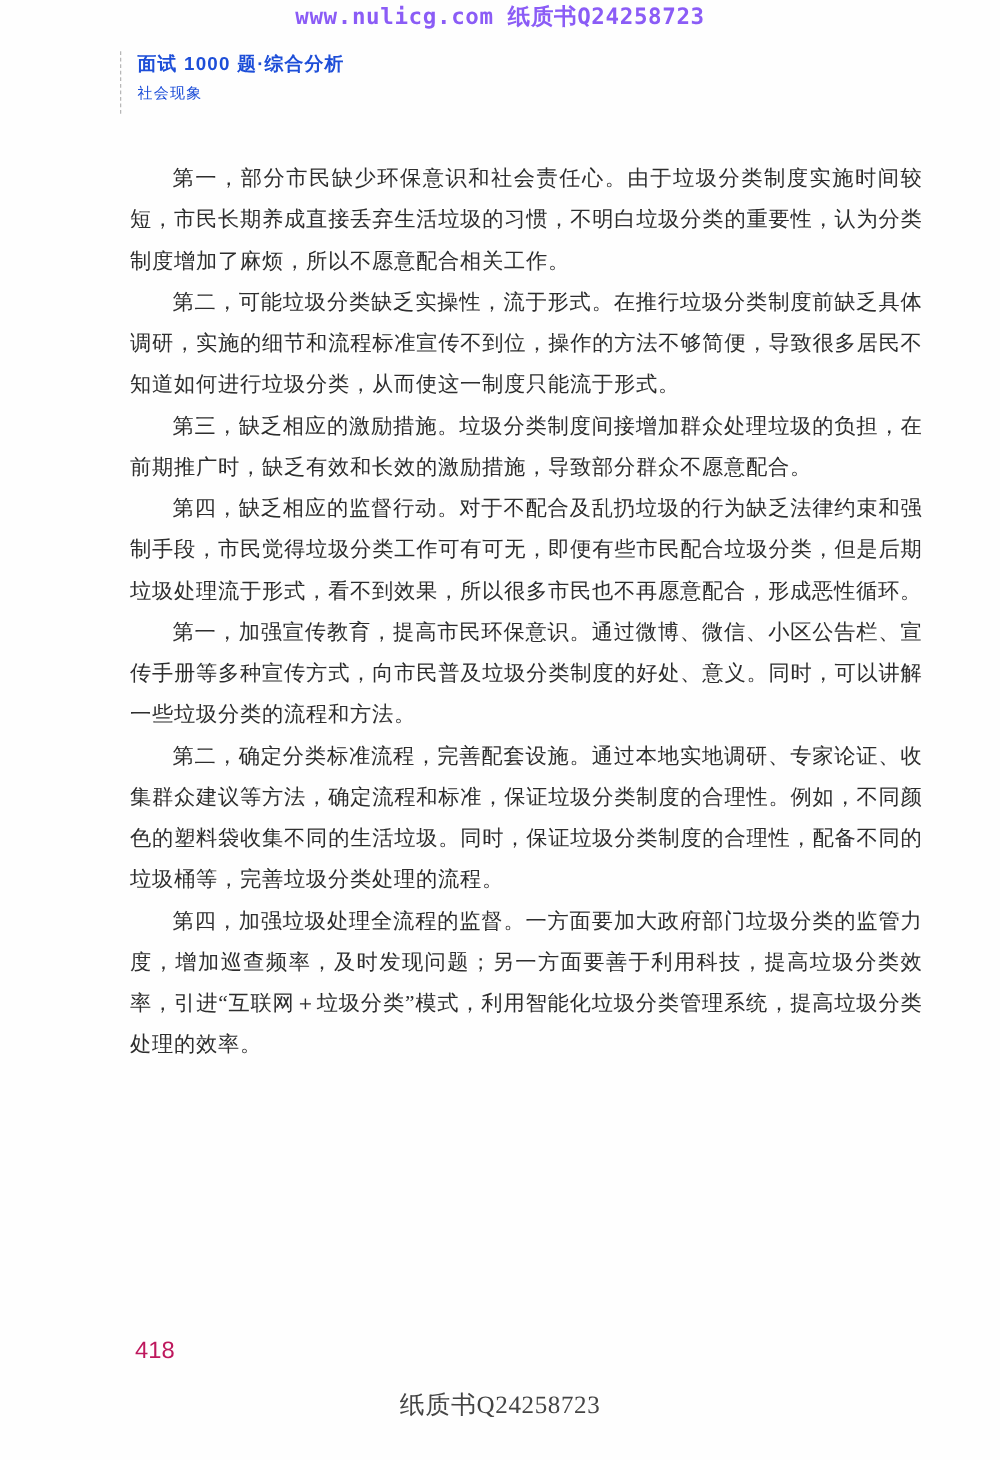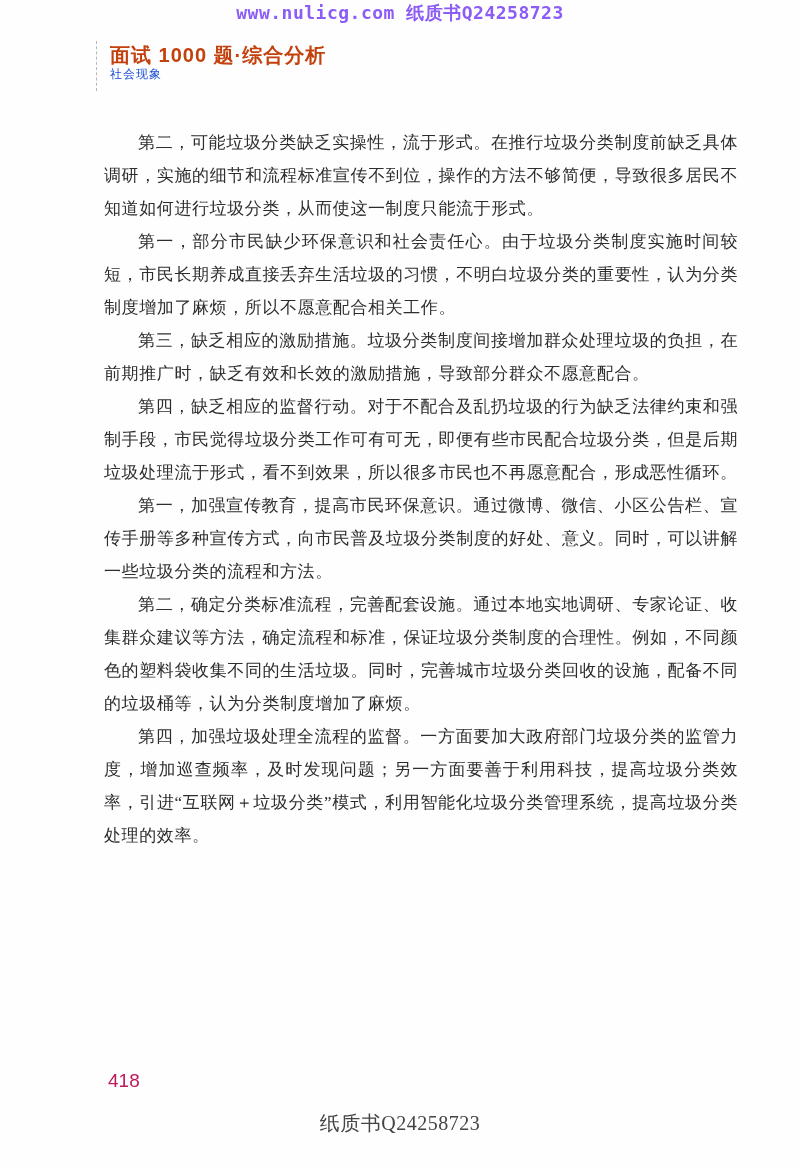--- a/index.html
+++ b/index.html
@@ -36,24 +36,24 @@
     height: 50px;
     width: 0;
     border-left: 1px dashed #9a9a9a;
     opacity: 0.7;
   }
   .book-title {
     position: absolute;
     left: 110px;
     top: 42px;
     font-family: "Liberation Sans", "DejaVu Sans", sans-serif;
-    font-size: 20px;
+    font-size: 15px;
     font-weight: bold;
     letter-spacing: 1px;
-    color: #c2410c;
+    color: #1d4ed8;
   }
   .section-label {
     position: absolute;
     left: 110px;
     top: 66px;
     font-family: "Liberation Sans", "DejaVu Sans", sans-serif;
     font-size: 12px;
     letter-spacing: 1px;
     color: #1d4ed8;
   }
@@ -98,26 +98,26 @@
 
   <div class="top-watermark">www.nulicg.com 纸质书Q24258723</div>
 
   <div class="header-rule"></div>
 
   <div class="book-title">面试 1000 题·综合分析</div>
 
   <div class="section-label">社会现象</div>
 
   <div class="body-text">
+    <p>第一，部分市民缺少环保意识和社会责任心。由于垃圾分类制度实施时间较短，市民长期养成直接丢弃生活垃圾的习惯，不明白垃圾分类的重要性，认为分类制度增加了麻烦，所以不愿意配合相关工作。</p>
     <p>第二，可能垃圾分类缺乏实操性，流于形式。在推行垃圾分类制度前缺乏具体调研，实施的细节和流程标准宣传不到位，操作的方法不够简便，导致很多居民不知道如何进行垃圾分类，从而使这一制度只能流于形式。</p>
-    <p>第一，部分市民缺少环保意识和社会责任心。由于垃圾分类制度实施时间较短，市民长期养成直接丢弃生活垃圾的习惯，不明白垃圾分类的重要性，认为分类制度增加了麻烦，所以不愿意配合相关工作。</p>
     <p>第三，缺乏相应的激励措施。垃圾分类制度间接增加群众处理垃圾的负担，在前期推广时，缺乏有效和长效的激励措施，导致部分群众不愿意配合。</p>
     <p>第四，缺乏相应的监督行动。对于不配合及乱扔垃圾的行为缺乏法律约束和强制手段，市民觉得垃圾分类工作可有可无，即便有些市民配合垃圾分类，但是后期垃圾处理流于形式，看不到效果，所以很多市民也不再愿意配合，形成恶性循环。</p>
     <p>第一，加强宣传教育，提高市民环保意识。通过微博、微信、小区公告栏、宣传手册等多种宣传方式，向市民普及垃圾分类制度的好处、意义。同时，可以讲解一些垃圾分类的流程和方法。</p>
-    <p>第二，确定分类标准流程，完善配套设施。通过本地实地调研、专家论证、收集群众建议等方法，确定流程和标准，保证垃圾分类制度的合理性。例如，不同颜色的塑料袋收集不同的生活垃圾。同时，完善城市垃圾分类回收的设施，配备不同的垃圾桶等，认为分类制度增加了麻烦。</p>
+    <p>第二，确定分类标准流程，完善配套设施。通过本地实地调研、专家论证、收集群众建议等方法，确定流程和标准，保证垃圾分类制度的合理性。例如，不同颜色的塑料袋收集不同的生活垃圾。同时，保证垃圾分类制度的合理性，配备不同的垃圾桶等，完善垃圾分类处理的流程。</p>
     <p>第四，加强垃圾处理全流程的监督。一方面要加大政府部门垃圾分类的监管力度，增加巡查频率，及时发现问题；另一方面要善于利用科技，提高垃圾分类效率，引进“互联网＋垃圾分类”模式，利用智能化垃圾分类管理系统，提高垃圾分类处理的效率。</p>
   </div>
 
   <div class="page-number">418</div>
 
   <div class="bottom-watermark">纸质书Q24258723</div>
 
 </div>
 
 </body></html>

